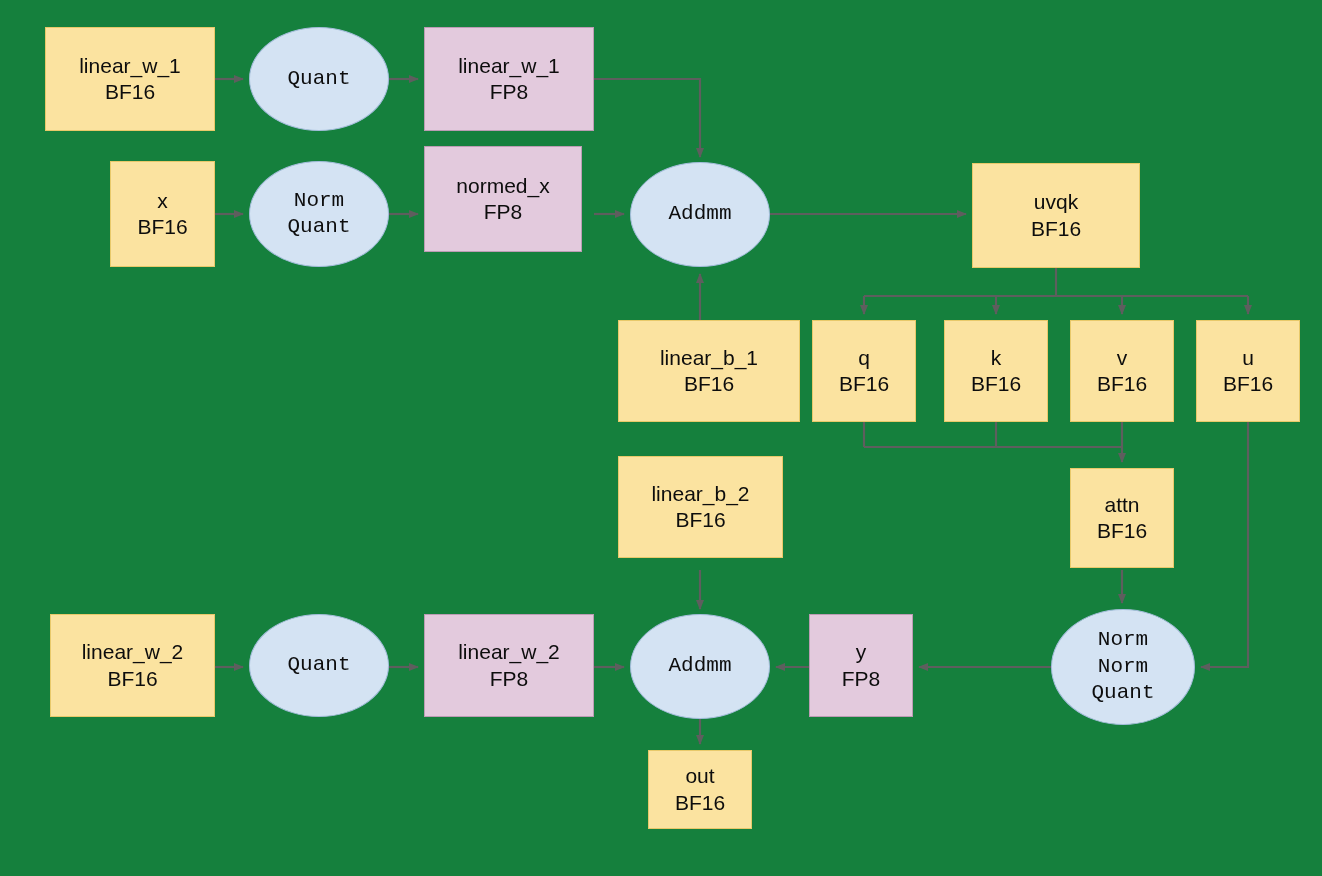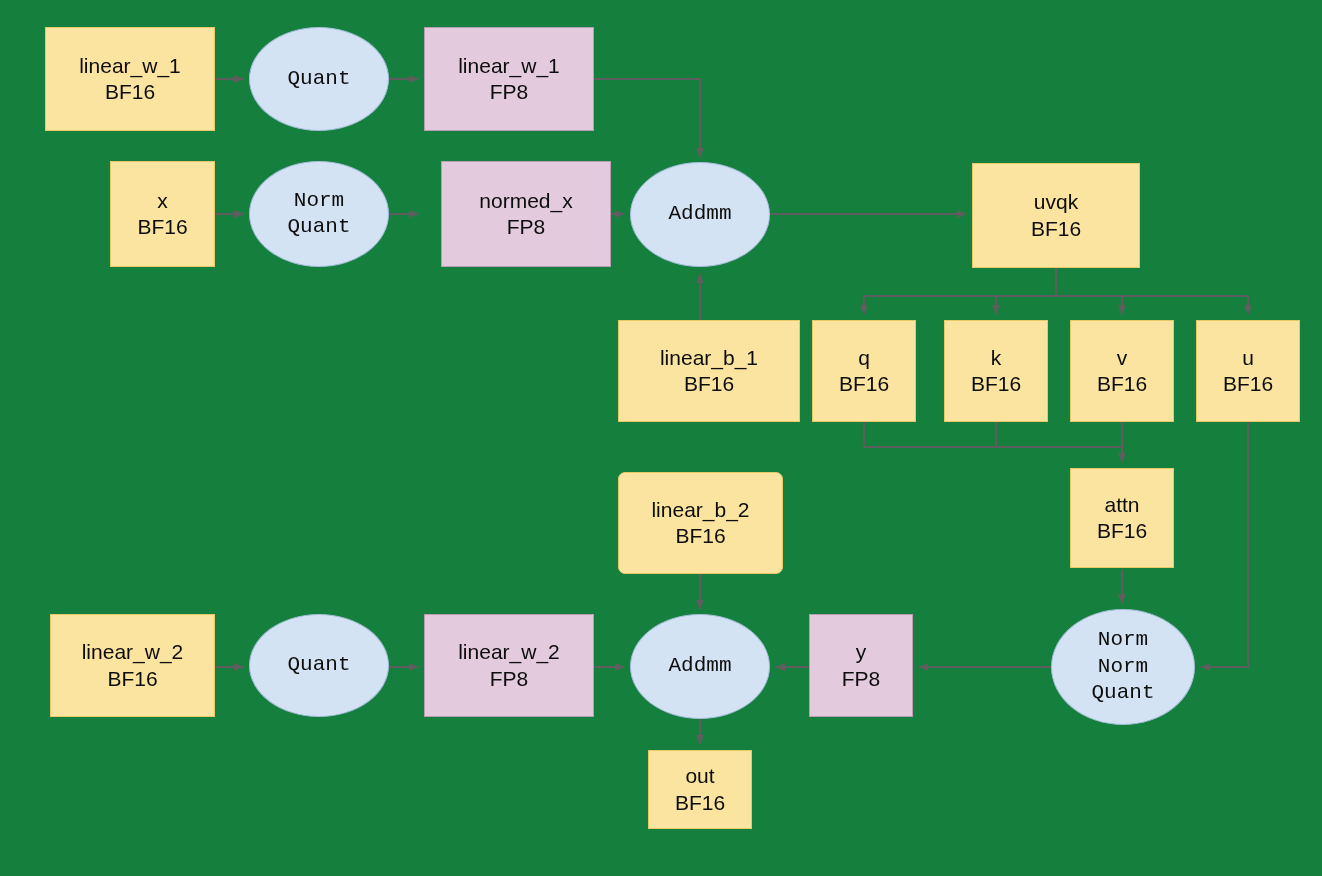--- a/index.html
+++ b/index.html
@@ -110,21 +110,21 @@
   <div class="node tensor" style="left:110px;top:161px;width:105px;height:106px;">
     <span class="ln">x</span>
     <span class="ln">BF16</span>
   </div>
 
   <div class="node op" style="left:249px;top:161px;width:140px;height:106px;">
     <span class="ln">Norm</span>
     <span class="ln">Quant</span>
   </div>
 
-  <div class="node fp8" style="left:424px;top:161px;width:170px;height:106px;margin-left:17px;">
+  <div class="node fp8" style="left:424px;top:146px;width:158px;height:106px;">
     <span class="ln">normed_x</span>
     <span class="ln">FP8</span>
   </div>
 
   <div class="node op" style="left:630px;top:162px;width:140px;height:105px;">
     <span class="ln">Addmm</span>
   </div>
 
   <div class="node tensor" style="left:972px;top:163px;width:168px;height:105px;">
     <span class="ln">uvqk</span>
@@ -154,21 +154,21 @@
   <div class="node tensor" style="left:1196px;top:320px;width:104px;height:102px;">
     <span class="ln">u</span>
     <span class="ln">BF16</span>
   </div>
 
   <div class="node tensor" style="left:1070px;top:468px;width:104px;height:100px;">
     <span class="ln">attn</span>
     <span class="ln">BF16</span>
   </div>
 
-  <div class="node tensor" style="left:618px;top:472px;width:165px;height:102px;border-radius:7px;">
+  <div class="node tensor" style="left:618px;top:456px;width:165px;height:102px;">
     <span class="ln">linear_b_2</span>
     <span class="ln">BF16</span>
   </div>
 
   <div class="node tensor" style="left:50px;top:614px;width:165px;height:103px;">
     <span class="ln">linear_w_2</span>
     <span class="ln">BF16</span>
   </div>
 
   <div class="node op" style="left:249px;top:614px;width:140px;height:103px;">

